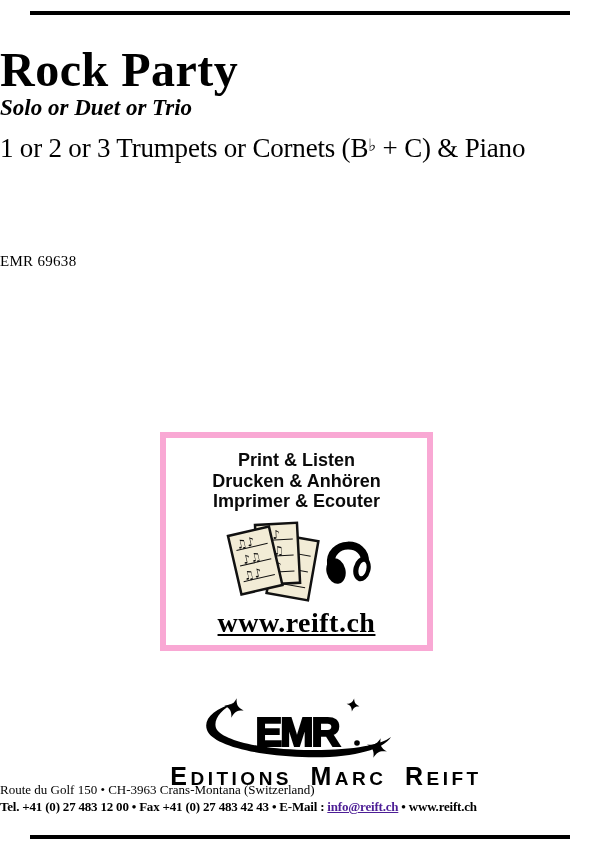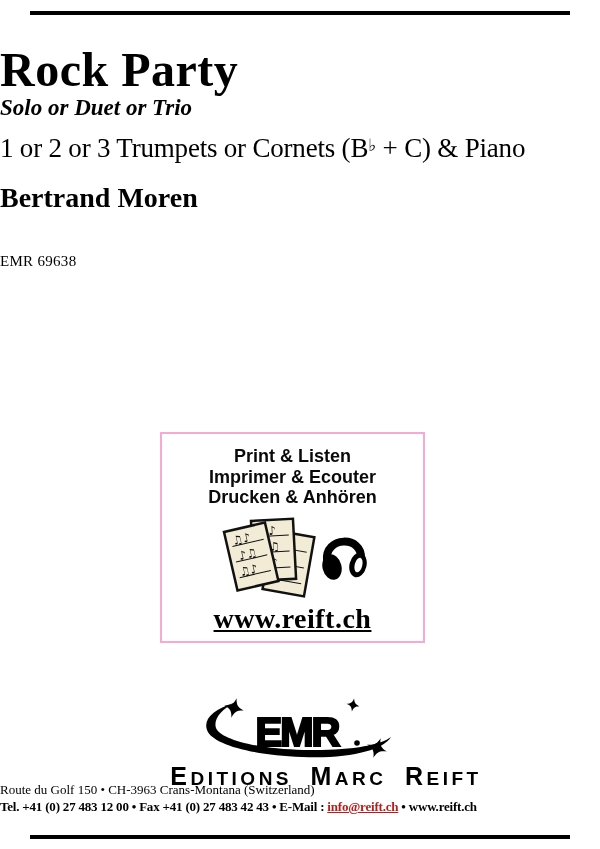--- a/index.html
+++ b/index.html
@@ -12,63 +12,62 @@
   .rule-bottom{top:835px;}
   .centered{position:absolute;left:0;width:100%;white-space:nowrap;}
   .title{top:42px;font-size:48px;font-weight:bold;letter-spacing:.5px;}
   .subtitle{top:95px;font-size:23px;font-weight:bold;font-style:italic;}
   .instrumentation{top:133px;font-size:27px;letter-spacing:-.2px;}
   .instrumentation sup{font-size:17px;vertical-align:6px;line-height:0;}
   .composer{top:182px;font-size:28px;font-weight:bold;}
   .catalog{top:253px;font-size:15px;font-weight:normal;letter-spacing:.3px;}
   .listen-box{
     position:absolute;left:160px;top:432px;width:261px;height:207px;
-    border:2px solid #f9a8d4;background:#fff;
+    border:6px solid #f9a8d4;background:#fff;
   }
   .listen-lines{margin-top:12px;text-align:center;
     font-family:"Liberation Sans",sans-serif;font-weight:bold;
     font-size:18px;line-height:20.5px;color:#0a0a0a;white-space:nowrap;}
   .box-icons-sheets{position:absolute;left:58px;top:82px;}
   .box-icons-phones{position:absolute;left:158px;top:90px;}
   .box-site{position:absolute;left:0;bottom:6px;width:100%;text-align:center;
     font-size:28px;font-weight:bold;letter-spacing:.5px;text-decoration:underline;}
   .logo-svg{position:absolute;left:200px;top:697px;text-decoration:underline;}
   .publisher-name{
     position:absolute;top:762px;left:0;width:100%;text-align:center;
     font-family:"Liberation Sans",sans-serif;font-weight:bold;white-space:nowrap;padding-left:26px;
   }
   .pub-word{display:inline-block;margin:0 7px;letter-spacing:3.5px;}
   .pub-initial{font-size:25px;}
   .pub-rest{font-size:19px;}
   .address-line{top:782px;font-size:13px;font-weight:normal;}
   .contact-line{top:799px;font-size:13px;font-weight:bold;letter-spacing:-.2px;}
-  .email-link{color:#b91c1c;text-decoration:underline;cursor:pointer;}
+  .email-link{color:#4c1d95;text-decoration:underline;cursor:pointer;}
 </style>
 </head>
 <body>
 
 <div class="page">
 
   <div class="rule rule-top"></div>
 
   <div class="centered title">Rock Party</div>
 
   <div class="centered subtitle">Solo or Duet or Trio</div>
 
   <div class="centered instrumentation"><span>1 or 2 or 3 Trumpets or Cornets (B</span><sup>♭</sup><span> + C) &amp; Piano</span></div>
 
-  <div class="centered composer">Bertrand Moren</div>
 
   <div class="centered catalog">EMR 69638</div>
 
   <div class="listen-box">
     <div class="listen-lines">
       <div>Print &amp; Listen</div>
+      <div>Drucken &amp; Anhören</div>
       <div>Imprimer &amp; Ecouter</div>
-      <div>Drucken &amp; Anhören</div>
     </div>
 
     <div class="box-icons-sheets">
       <svg width="100" height="92" viewBox="0 0 100 92">
         <defs>
           <g id="sheetpage">
             <rect x="0" y="0" width="42" height="60" fill="#f2ecd6" stroke="#111111" stroke-width="2.5"></rect>
             <g stroke="#111111" stroke-width="1">
               <line x1="5" y1="16" x2="37" y2="16"></line>
               <line x1="5" y1="32" x2="37" y2="32"></line>

